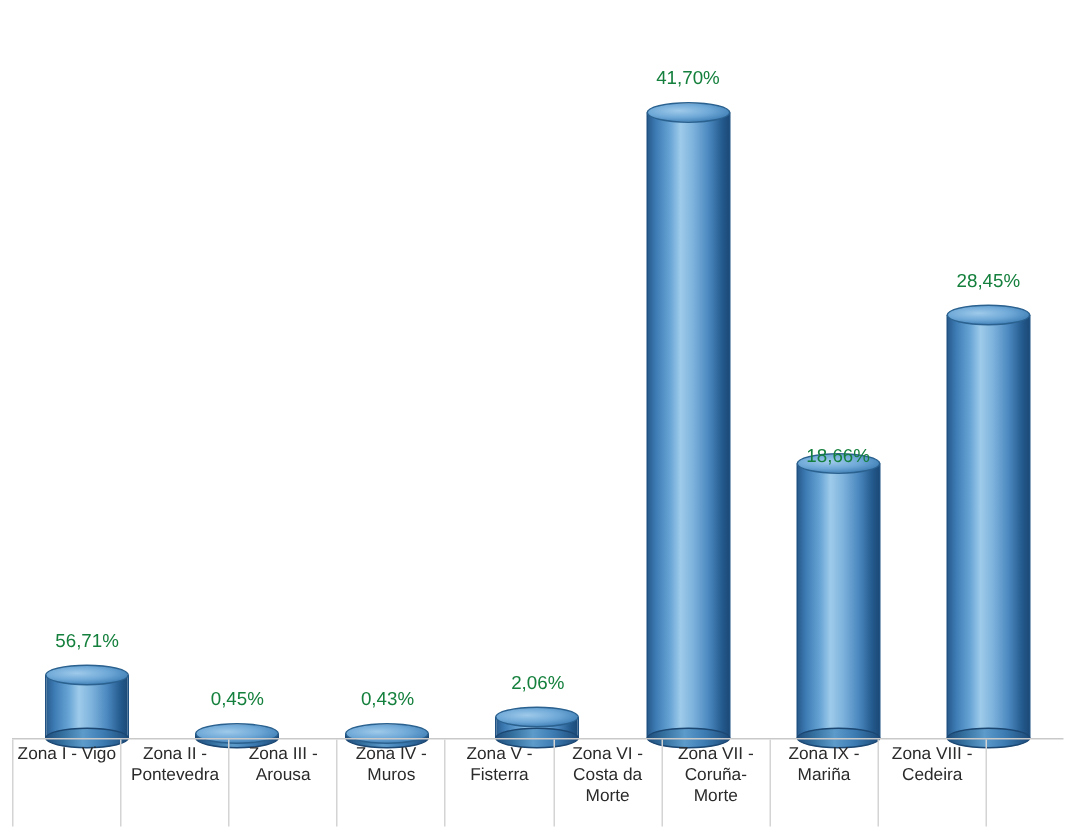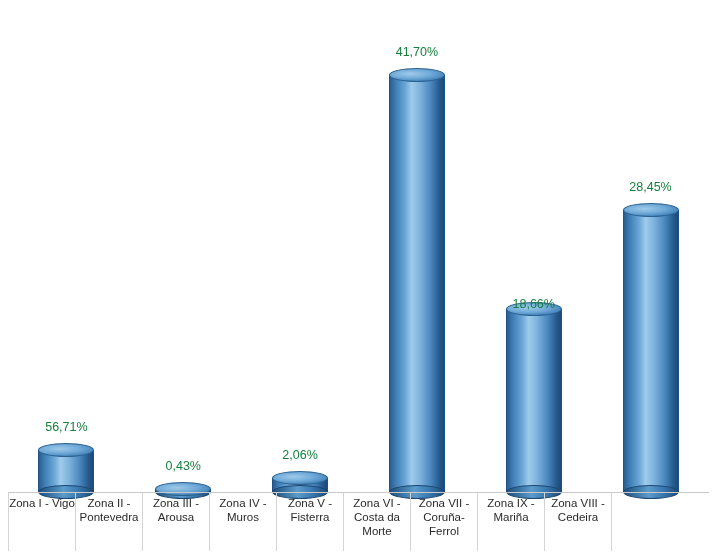--- a/index.html
+++ b/index.html
@@ -25,21 +25,21 @@
     left: 8px;
     top: 492px;
     width: 701px;
     height: 1px;
     background: #c9c9c9;
   }
   #label-band {
     position: absolute;
     left: 8px;
     top: 493px;
-    width: 604px;
+    width: 650px;
     height: 58px;
     display: flex;
   }
   .cat-cell {
     flex: 1 1 0;
     position: relative;
     border-right: 1px solid #d4d4d4;
     box-sizing: border-box;
     display: flex;
     align-items: flex-start;
@@ -147,20 +147,28 @@
           <div class="cyl-top"></div>
         </div>
         <div class="value-label" style="bottom: 57.9074px;">56,71%</div>
       </div>
       <div class="bar-cell">
         <div class="cylinder" style="height: 10px;">
           <div class="cyl-body"></div>
           <div class="cyl-bottom"></div>
           <div class="cyl-top"></div>
         </div>
+        <div class="value-label" style="bottom: 19px;">0,45%</div>
+      </div>
+      <div class="bar-cell">
+        <div class="cylinder" style="height: 10px;">
+          <div class="cyl-body"></div>
+          <div class="cyl-bottom"></div>
+          <div class="cyl-top"></div>
+        </div>
         <div class="value-label" style="bottom: 19px;">0,43%</div>
       </div>
       <div class="bar-cell">
         <div class="cylinder" style="height: 20.9458px;">
           <div class="cyl-body"></div>
           <div class="cyl-bottom"></div>
           <div class="cyl-top"></div>
         </div>
         <div class="value-label" style="bottom: 29.9458px;">2,06%</div>
       </div>
@@ -213,21 +221,21 @@
 Fisterra</div>
       </div>
       <div class="cat-cell">
         <div class="cat-label">Zona VI -
 Costa da
 Morte</div>
       </div>
       <div class="cat-cell">
         <div class="cat-label">Zona VII -
 Coruña-
-Ferrol</div>
+Morte</div>
       </div>
       <div class="cat-cell">
         <div class="cat-label">Zona IX -
 Mariña</div>
       </div>
       <div class="cat-cell">
         <div class="cat-label">Zona VIII -
 Cedeira</div>
       </div>
     </div>

